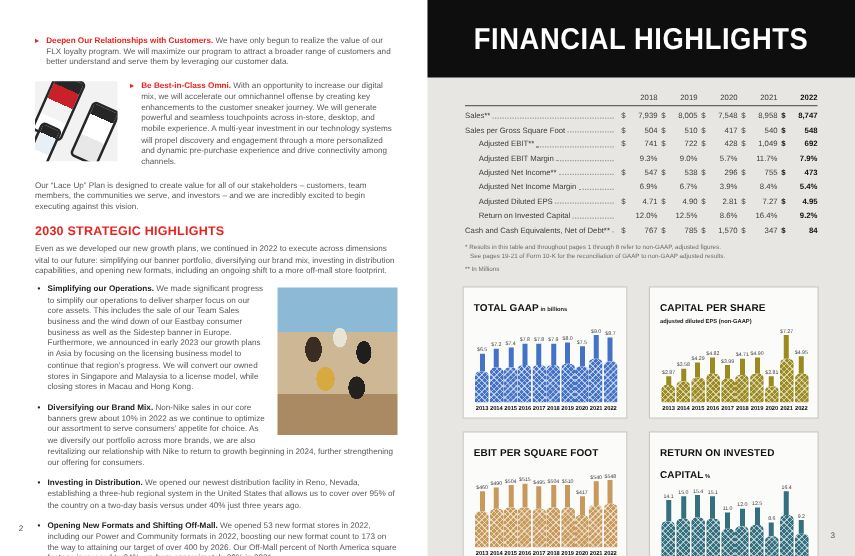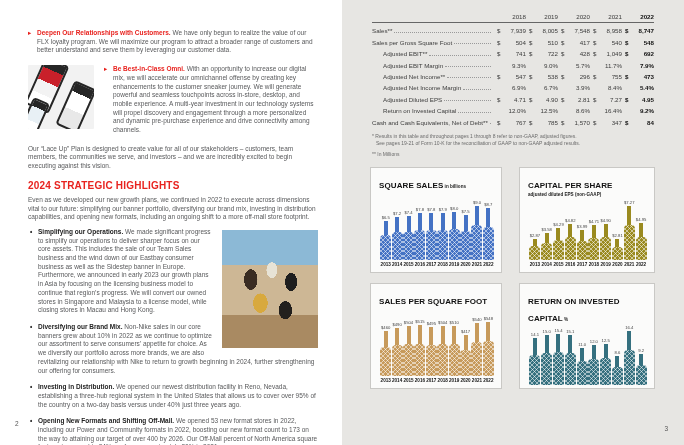--- a/index.html
+++ b/index.html
@@ -93,36 +93,39 @@
             <div class="phone phone-1"></div>
             <div class="phone phone-2"></div>
             <div class="phone phone-3"></div>
           </div>
           <p class="bullet-text"><span class="red-arrow">▸</span><strong class="red-lead">Be Best-in-Class Omni. </strong><span>With an opportunity to increase our digital mix, we will accelerate our omnichannel offense by creating key enhancements to the customer sneaker journey. We will generate powerful and seamless touchpoints across in-store, desktop, and mobile experience. A multi-year investment in our technology systems will propel discovery and engagement through a more personalized and dynamic pre-purchase experience and drive connectivity among channels.</span></p>
         </div>
       </div>
 
     <p class="body-par">Our “Lace Up” Plan is designed to create value for all of our stakeholders – customers, team members, the communities we serve, and investors – and we are incredibly excited to begin executing against this vision.</p>
 
-    <h2 class="red-heading">2024 STRATEGIC HIGHLIGHTS</h2>
+    <h2 class="red-heading">2030 STRATEGIC HIGHLIGHTS</h2>
 
     <p class="body-par" style="margin-top:0">Even as we developed our new growth plans, we continued in 2022 to execute across dimensions vital to our future: simplifying our banner portfolio, diversifying our brand mix, investing in distribution capabilities, and opening new formats, including an ongoing shift to a more off-mall store footprint.</p>
 
     <div class="strategy" id="strategy-bullets">
       <div class="group-photo"></div>
     <div class="sbullet"><strong class="black-lead">Simplifying our Operations. </strong><span>We made significant progress to simplify our operations to deliver sharper focus on our core assets. This includes the sale of our Team Sales business and the wind down of our Eastbay consumer business as well as the Sidestep banner in Europe. Furthermore, we announced in early 2023 our growth plans in Asia by focusing on the licensing business model to continue that region’s progress. We will convert our owned stores in Singapore and Malaysia to a license model, while closing stores in Macau and Hong Kong.</span></div>
         <div class="sbullet"><strong class="black-lead">Diversifying our Brand Mix. </strong><span>Non-Nike sales in our core banners grew about 10% in 2022 as we continue to optimize our assortment to serve consumers’ appetite for choice. As we diversify our portfolio across more brands, we are also revitalizing our relationship with Nike to return to growth beginning in 2024, further strengthening our offering for consumers.</span></div>
         <div class="sbullet"><strong class="black-lead">Investing in Distribution. </strong><span>We opened our newest distribution facility in Reno, Nevada, establishing a three-hub regional system in the United States that allows us to cover over 95% of the country on a two-day basis versus under 40% just three years ago.</span></div>
         <div class="sbullet"><strong class="black-lead">Opening New Formats and Shifting Off-Mall. </strong><span>We opened 53 new format stores in 2022, including our Power and Community formats in 2022, boosting our new format count to 173 on the way to attaining our target of over 400 by 2026. Our Off-Mall percent of North America square footage increased to 34%, up from approximately 30% in 2021.</span></div>
       </div>
 
     <div class="page-num-left">2</div>
   </section>
 
   <section class="page-right">
+    <header class="fin-header">
+      <h1 class="fin-title">FINANCIAL HIGHLIGHTS</h1>
+    </header>
 
     <div class="fin-table" id="fin-table">
         <div class="trow head">
           <div class="tlabel"></div>
           <div class="tcell right">2018</div>
           <div class="tcell right">2019</div>
           <div class="tcell right">2020</div>
           <div class="tcell right">2021</div>
           <div class="tcell right">2022</div>
         </div>
@@ -348,21 +351,21 @@
       </div>
 
     <div class="footnotes">
       <div class="fn1">* Results in this table and throughout pages 1 through 8 refer to non-GAAP, adjusted figures.</div>
       <div class="fn2">See pages 19-21 of Form 10-K for the reconciliation of GAAP to non-GAAP adjusted results.</div>
       <div class="fn3">** In Millions</div>
     </div>
 
     <div class="charts-grid" id="charts-grid">
         <div class="chart-panel">
-          <div class="chart-title-row"><span class="chart-title">SQUARE SALES</span><span class="chart-sub"> in billions</span></div>
+          <div class="chart-title-row"><span class="chart-title">TOTAL GAAP</span><span class="chart-sub"> in billions</span></div>
           <div class="plot">
             <div class="bar-col">
               <div class="bar-val">$6.5</div>
               <div class="bar-neck" style="height: 14px; background: rgb(68, 114, 196);"></div>
               <div class="bar-body" style="height: 25px; background-color: rgb(68, 114, 196); background-image: repeating-linear-gradient(45deg, rgba(255, 255, 255, 0.55) 0px, rgba(255, 255, 255, 0.55) 0.8px, transparent 0.8px, transparent 3.2px), repeating-linear-gradient(-45deg, rgba(255, 255, 255, 0.55) 0px, rgba(255, 255, 255, 0.55) 0.8px, transparent 0.8px, transparent 3.2px);"></div>
               <div class="bar-year">2013</div>
             </div>
             <div class="bar-col">
               <div class="bar-val">$7.2</div>
               <div class="bar-neck" style="height: 15.6px; background: rgb(68, 114, 196);"></div>
@@ -478,21 +481,21 @@
             </div>
             <div class="bar-col">
               <div class="bar-val">$4.95</div>
               <div class="bar-neck" style="height: 13.2px; background: rgb(154, 138, 31);"></div>
               <div class="bar-body" style="height: 23.5px; background-color: rgb(154, 138, 31); background-image: repeating-linear-gradient(45deg, rgba(255, 255, 255, 0.55) 0px, rgba(255, 255, 255, 0.55) 0.8px, transparent 0.8px, transparent 3.2px), repeating-linear-gradient(-45deg, rgba(255, 255, 255, 0.55) 0px, rgba(255, 255, 255, 0.55) 0.8px, transparent 0.8px, transparent 3.2px);"></div>
               <div class="bar-year">2022</div>
             </div>
           </div>
         </div>
         <div class="chart-panel">
-          <div class="chart-title-row"><span class="chart-title">SALES PER SQUARE FOOT</span></div>
+          <div class="chart-title-row"><span class="chart-title">EBIT PER SQUARE FOOT</span></div>
           <div class="plot">
             <div class="bar-col">
               <div class="bar-val">$460</div>
               <div class="bar-neck" style="height: 16.3px; background: rgb(199, 154, 91);"></div>
               <div class="bar-body" style="height: 29px; background-color: rgb(199, 154, 91); background-image: repeating-linear-gradient(45deg, rgba(255, 255, 255, 0.55) 0px, rgba(255, 255, 255, 0.55) 0.8px, transparent 0.8px, transparent 3.2px), repeating-linear-gradient(-45deg, rgba(255, 255, 255, 0.55) 0px, rgba(255, 255, 255, 0.55) 0.8px, transparent 0.8px, transparent 3.2px);"></div>
               <div class="bar-year">2013</div>
             </div>
             <div class="bar-col">
               <div class="bar-val">$490</div>
               <div class="bar-neck" style="height: 17.4px; background: rgb(199, 154, 91);"></div>

